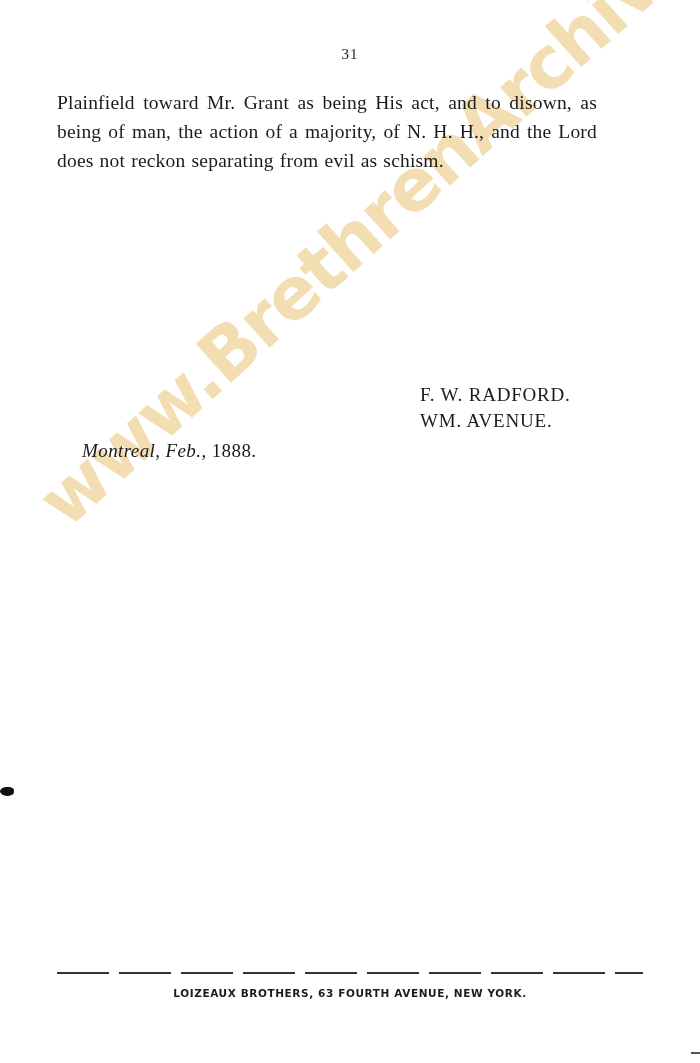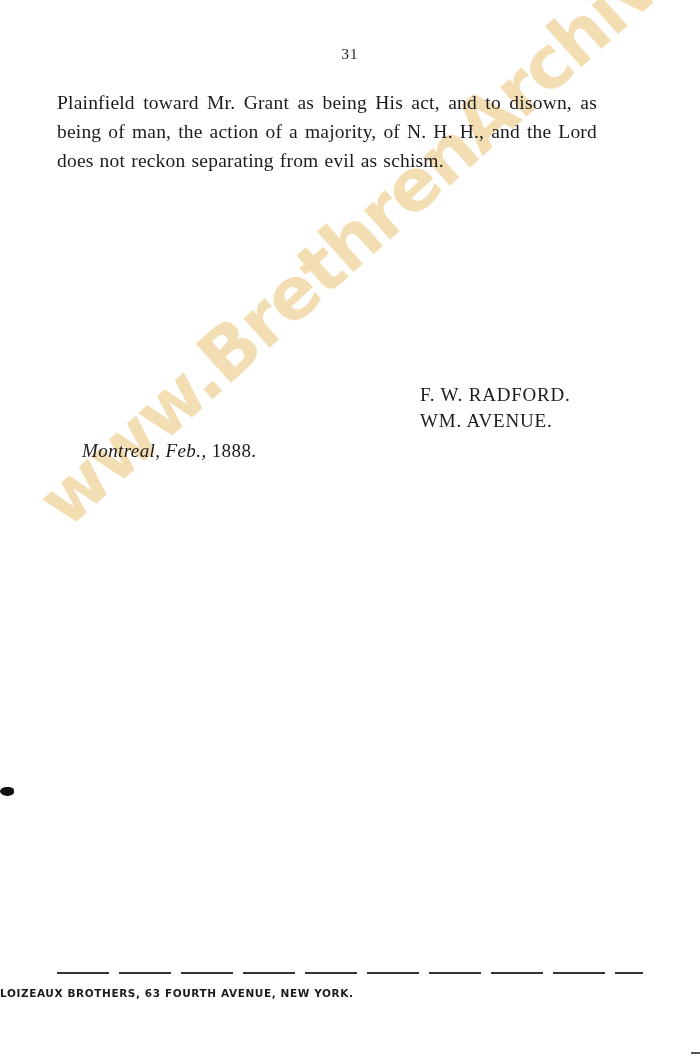--- a/index.html
+++ b/index.html
@@ -146,20 +146,21 @@
       to right,
       #333 0px, #333 52px,
       transparent 52px, transparent 62px
     );
   }
   .footer-imprint {
     position: absolute;
     left: 0;
     top: 15px;
     width: 700px;
+    text-align: center;
     font-family: "DejaVu Sans", sans-serif;
     font-size: 10.5px;
     font-weight: bold;
     letter-spacing: 0.6px;
     color: #1b1b1b;
   }
 
   
   .edge-artifact {
     position: absolute;

